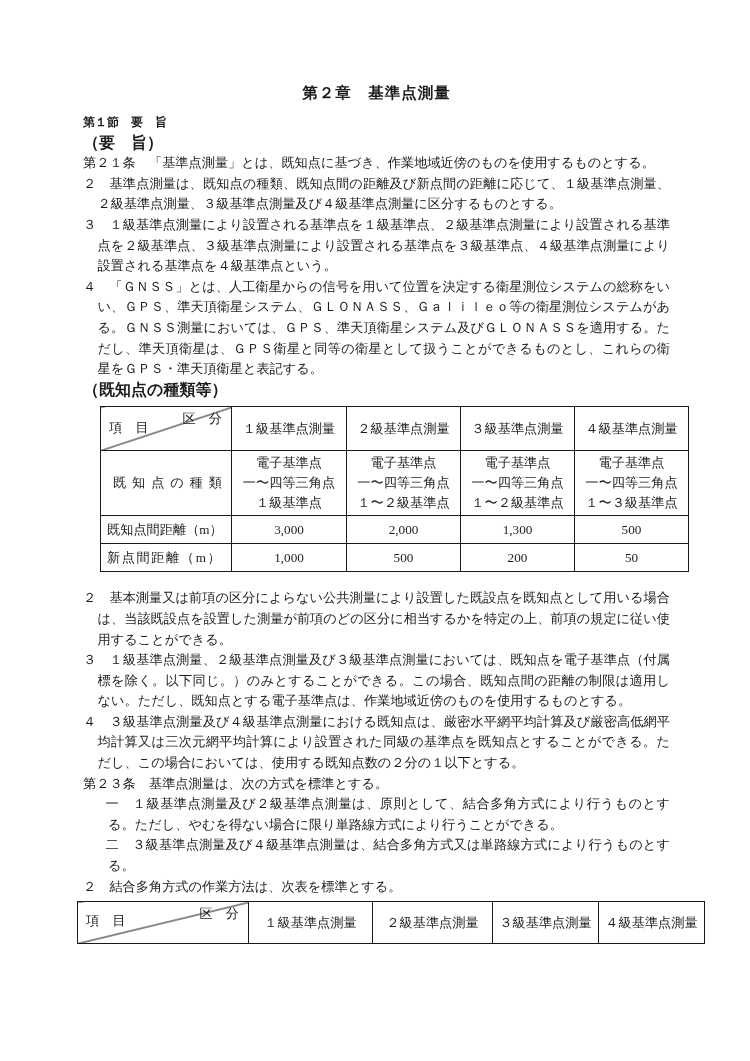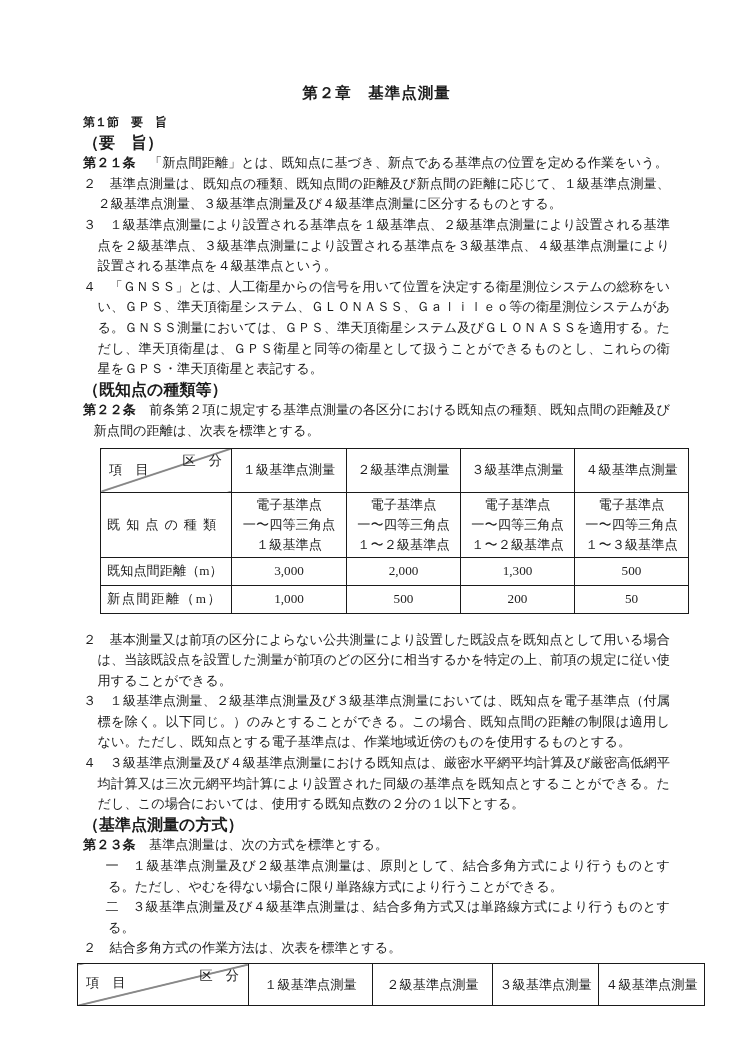--- a/index.html
+++ b/index.html
@@ -21,21 +21,21 @@
     font-weight:bold; font-size:12px;
   }
   .paren-head {
     font-family:"Liberation Sans","DejaVu Sans",sans-serif;
     font-weight:bold; font-size:16px;
   }
   .para { text-align:justify; }
   .art { padding-left:0.8em; text-indent:-0.8em; }
   .art-no {
     font-family:"Liberation Sans","DejaVu Sans",sans-serif;
-    font-weight:bold;
+    font-weight:normal;
   }
   .num-para { padding-left:1.1em; text-indent:-1.1em; }
   .list-para { padding-left:1.9em; text-indent:-0.2em; }
   table {
     border-collapse:collapse; table-layout:fixed;
     font-size:13.2px; line-height:20px; color:#1c1c1c;
   }
   td { border:1.2px solid #1a1a1a; text-align:center; vertical-align:middle; padding:2px 3px; }
   .t1 { margin:6px 0 16px 17px; width:588px; }
   .t2 { margin:4px 0 0 -6px; width:627px; }
@@ -43,42 +43,41 @@
   .t2 .head-row td { height:42px; }
   .corner {
     position:relative;
     background:linear-gradient(to bottom right,
       transparent calc(50% - 0.9px), #1a1a1a calc(50% - 0.1px),
       #1a1a1a calc(50% + 0.1px), transparent calc(50% + 0.9px));
   }
   .c-top { position:absolute; top:2px; right:9px;margin-left:28px; }
   .c-bottom { position:absolute; bottom:12px; left:8px; }
   .row-label { text-align:left; padding-left:6px; }
-  .spread { letter-spacing:0.45em; }
+  .spread { letter-spacing:0.45em;text-align:right; }
   .spread-sm { letter-spacing:0.12em; }
   .species-cell { height:64px; }
   .dist-row td { height:28px; }
 </style>
 </head>
 <body>
 
 <div class="page">
 
   <div class="chapter-title">第２章　基準点測量</div>
 
   <div class="sec-head">第１節　要　旨</div>
   <div class="paren-head">（要　旨）</div>
 
-  <div class="para art"><span class="art-no">第２１条</span><span>　「新点間距離」とは、既知点に基づき、新点である基準点の位置を定める作業をいう。</span></div>
+  <div class="para art"><span class="art-no">第２１条</span><span>　「基準点測量」とは、既知点に基づき、作業地域近傍のものを使用するものとする。</span></div>
   <div class="para num-para">２　基準点測量は、既知点の種類、既知点間の距離及び新点間の距離に応じて、１級基準点測量、２級基準点測量、３級基準点測量及び４級基準点測量に区分するものとする。</div>
   <div class="para num-para">３　１級基準点測量により設置される基準点を１級基準点、２級基準点測量により設置される基準点を２級基準点、３級基準点測量により設置される基準点を３級基準点、４級基準点測量により設置される基準点を４級基準点という。</div>
   <div class="para num-para">４　「ＧＮＳＳ」とは、人工衛星からの信号を用いて位置を決定する衛星測位システムの総称をいい、ＧＰＳ、準天頂衛星システム、ＧＬＯＮＡＳＳ、Ｇａｌｉｌｅｏ等の衛星測位システムがある。ＧＮＳＳ測量においては、ＧＰＳ、準天頂衛星システム及びＧＬＯＮＡＳＳを適用する。ただし、準天頂衛星は、ＧＰＳ衛星と同等の衛星として扱うことができるものとし、これらの衛星をＧＰＳ・準天頂衛星と表記する。</div>
 
   <div class="paren-head">（既知点の種類等）</div>
-  <div class="para art"><span class="art-no">第２２条</span><span>　前条第２項に規定する基準点測量の各区分における既知点の種類、既知点間の距離及び新点間の距離は、次表を標準とする。</span></div>
 
   <table class="t1">
     <colgroup>
       <col style="width:131px">
         <col style="width:115px">
         <col style="width:114px">
         <col style="width:114px">
         <col style="width:114px">
     </colgroup>
     <tbody>
@@ -129,21 +128,20 @@
       <td>200</td>
       <td>50</td>
     </tr>
   </tbody>
     </table>
 
   <div class="para num-para">２　基本測量又は前項の区分によらない公共測量により設置した既設点を既知点として用いる場合は、当該既設点を設置した測量が前項のどの区分に相当するかを特定の上、前項の規定に従い使用することができる。</div>
   <div class="para num-para">３　１級基準点測量、２級基準点測量及び３級基準点測量においては、既知点を電子基準点（付属標を除く。以下同じ。）のみとすることができる。この場合、既知点間の距離の制限は適用しない。ただし、既知点とする電子基準点は、作業地域近傍のものを使用するものとする。</div>
   <div class="para num-para">４　３級基準点測量及び４級基準点測量における既知点は、厳密水平網平均計算及び厳密高低網平均計算又は三次元網平均計算により設置された同級の基準点を既知点とすることができる。ただし、この場合においては、使用する既知点数の２分の１以下とする。</div>
 
-  <div class="paren-head">（基準点測量の方式）</div>
   <div class="para art"><span class="art-no">第２３条</span><span>　基準点測量は、次の方式を標準とする。</span></div>
   <div class="para list-para">一　１級基準点測量及び２級基準点測量は、原則として、結合多角方式により行うものとする。ただし、やむを得ない場合に限り単路線方式により行うことができる。</div>
   <div class="para list-para">二　３級基準点測量及び４級基準点測量は、結合多角方式又は単路線方式により行うものとする。</div>
   <div class="para num-para">２　結合多角方式の作業方法は、次表を標準とする。</div>
 
   <table class="t2">
     <colgroup>
       <col style="width:171px">
         <col style="width:124px">
         <col style="width:120px">

